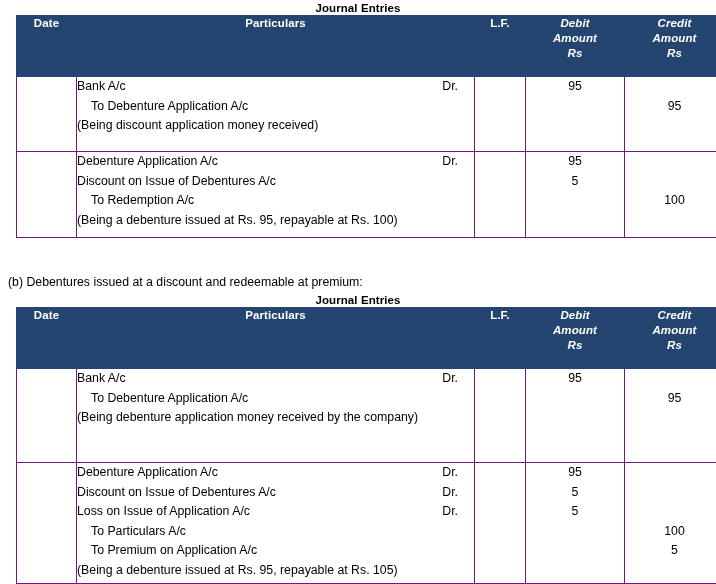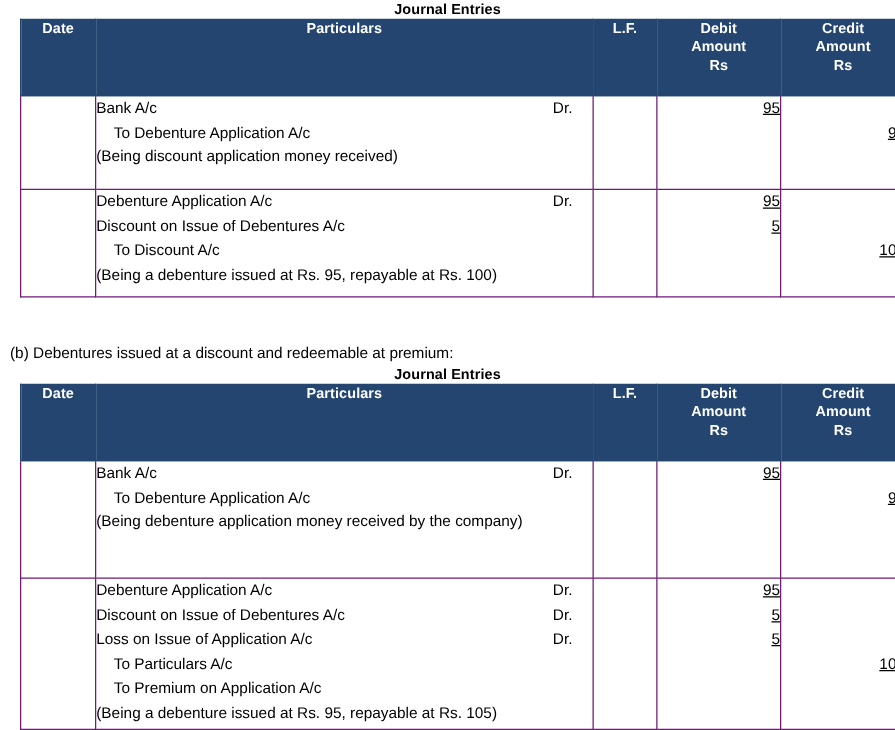--- a/index.html
+++ b/index.html
@@ -62,43 +62,42 @@
     color: #ffffff;
     font-size: 11.5px;
     font-weight: bold;
     text-align: center;
     vertical-align: middle;
     line-height: 15px;
     border: 1px solid #23456f !important;
     padding: 3px 2px;
     letter-spacing: 0.1px;
   }
-  thead th .hdr-line { display: block; }
+  thead th .hdr-line { display: block; font-style: italic; }
 
   
   col.c-date { width: 60px; }
   col.c-part { width: 398px; }
   col.c-lf   { width: 51px; }
   col.c-deb  { width: 99px; }
   col.c-cre  { width: 100px; }
 
   
   td.cell-date { }
   td.cell-lf { }
   td.cell-part {
     padding: 6px 8px 6px 8px;
     font-size: 12.3px;
     line-height: 19.5px;
   }
   td.cell-amt {
-    text-align: right;
+    text-align: center;
     font-size: 12.3px;
     line-height: 19.5px;
     padding: 6px 9px 6px 4px;
-    text-decoration: underline;
   }
 
   
   .pline {
     display: flex;
     justify-content: space-between;
     align-items: baseline;
     white-space: nowrap;
   }
   .pline .ptext { }
@@ -179,21 +178,21 @@
             <td class="cell-part">
               <div class="pline">
                 <span class="ptext">Debenture Application A/c</span>
                 <span class="pdr">Dr.</span>
               </div>
               <div class="pline">
                 <span class="ptext">Discount on Issue of Debentures A/c</span>
                 <span class="pdr"></span>
               </div>
               <div class="pline indent">
-                <span class="ptext">To Discount A/c</span>
+                <span class="ptext">To Redemption A/c</span>
                 <span class="pdr"></span>
               </div>
               <div class="narr">(Being a debenture issued at Rs. 95, repayable at Rs. 100)</div>
             </td>
             <td class="cell-lf"></td>
             <td class="cell-amt">
               <span class="amt-line">95</span>
               <span class="amt-line">5</span>
             </td>
             <td class="cell-amt">

